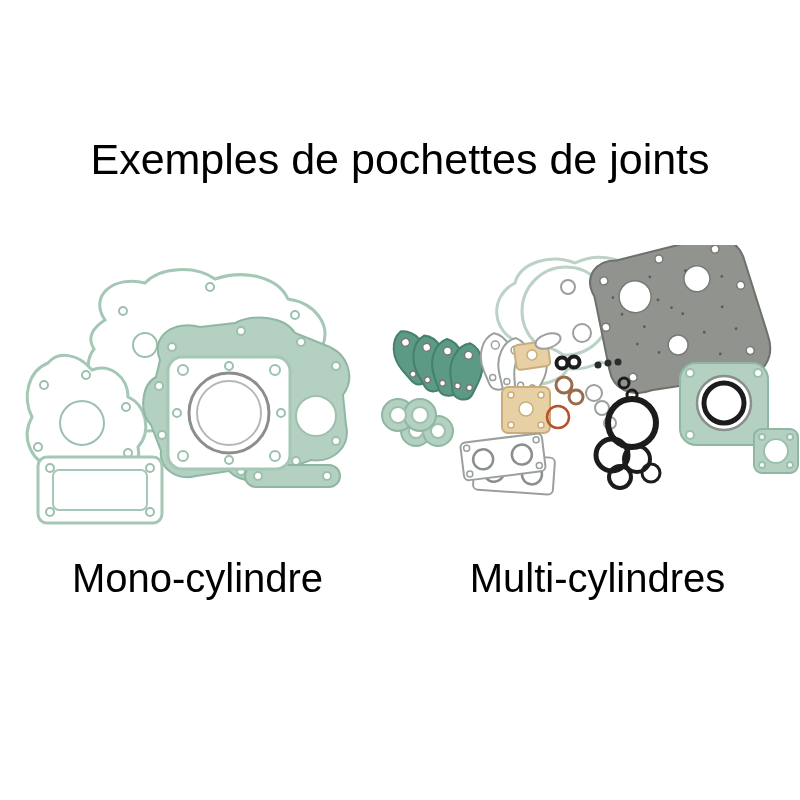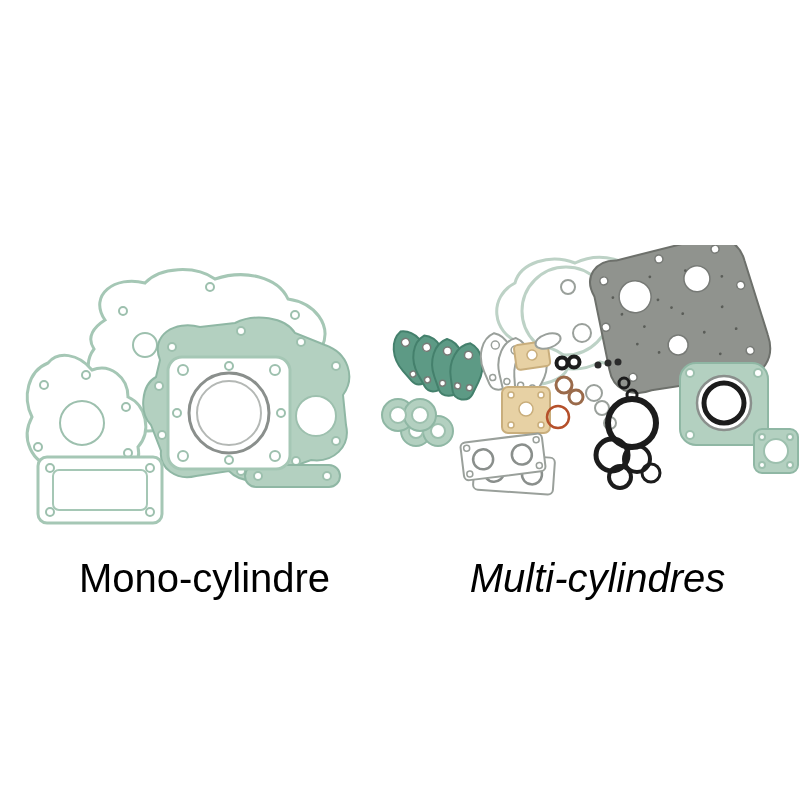--- a/index.html
+++ b/index.html
@@ -5,22 +5,22 @@
   html,body{margin:0;padding:0;background:#fff;}
   .canvas{
     position:relative;width:800px;height:800px;background:#ffffff;
     font-family:"Liberation Sans", sans-serif;color:#000;overflow:hidden;
   }
   .title{
     position:absolute;top:134px;left:0;width:100%;margin:0;
     text-align:center;font-size:43px;font-weight:400;line-height:1.2;color:#000;
   }
   .caption{position:absolute;top:556px;font-size:40px;font-weight:400;text-align:center;}
-  .caption.mono{left:0;width:395px;padding-left:7px;}
-  .caption.multi{left:395px;width:405px;font-style:italic;}
+  .caption.mono{left:0;width:395px;}
+  .caption.multi{left:395px;width:405px;}
   .art{position:absolute;}
   .art.left{left:10px;top:265px;width:360px;height:275px;}
   .art.right{left:370px;top:245px;width:430px;height:260px;}
 
   
   .g-out{fill:#ffffff;stroke:#a5c7b5;stroke-width:3;}
   .g-fill{fill:#b3d0c0;stroke:#8fb7a4;stroke-width:2;}
   .g-hole{fill:#ffffff;stroke:#9dc0ae;stroke-width:2;}
   .g-inner{fill:none;stroke:#a5c7b5;stroke-width:2;}
   .bore{fill:#ffffff;stroke:#8a8f8c;stroke-width:3;}
@@ -41,21 +41,21 @@
   .or5{fill:none;stroke:#1c1c1c;stroke-width:5;}
   .or6{fill:none;stroke:#1c1c1c;stroke-width:6;}
   .speck circle{fill:#5a5d58;}
   .grommet{fill:#2b2b2b;}
 </style>
 </head>
 <body>
 
 <div class="canvas">
 
-  <h1 class="title"><br></h1>
+  <h1 class="title"><span>Exemples de pochettes de joints</span><br></h1>
 
   <div class="art left">
     <svg viewBox="0 0 360 275" width="360" height="275">
 
       <g>
         <path class="g-out" d="M95,55 C78,30 105,10 135,18 C150,2 185,0 205,14 C235,4 268,12 278,34 C305,38 322,60 312,82 C330,100 325,130 303,140 C305,160 285,172 265,166 C255,185 225,190 208,175 C185,188 155,182 148,165 C120,170 98,152 102,130 C80,122 72,100 84,84 C76,72 84,62 95,55 Z"></path>
         <circle class="g-hole" cx="135" cy="80" r="12"></circle>
         <circle class="g-hole" cx="113" cy="46" r="4"></circle>
         <circle class="g-hole" cx="200" cy="22" r="4"></circle>
         <circle class="g-hole" cx="285" cy="50" r="4"></circle>

